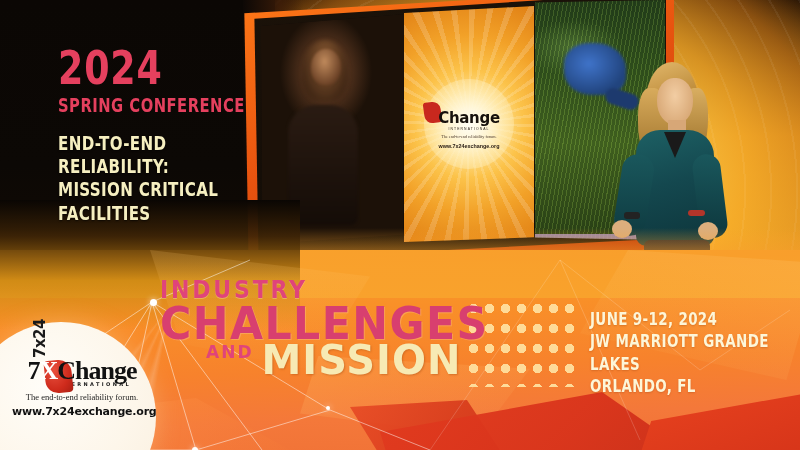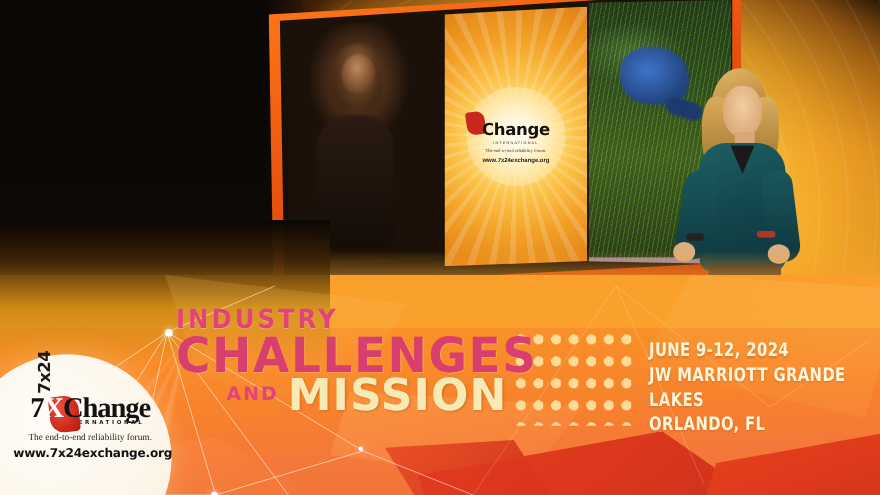--- a/index.html
+++ b/index.html
@@ -304,21 +304,21 @@
     font-size:24px;font-weight:700;color:#e0447a;letter-spacing:3px;line-height:1;
     transform:scaleX(.92);transform-origin:left center;
     text-shadow:0 1px 0 rgba(255,255,255,.25);
   }
   .hl-chal{
     font-family:"DejaVu Sans","Liberation Sans",sans-serif;
     font-size:44px;font-weight:700;color:#d83f6f;letter-spacing:1.5px;line-height:.92;
     margin-top:2px;transform:scaleX(.97);transform-origin:left center;
     text-shadow:1px 1px 0 rgba(255,255,255,.18);
   }
-  .hl-row{display:flex;align-items:center;margin-top:-2px;margin-left:46px;}
+  .hl-row{display:flex;align-items:flex-start;margin-top:-2px;margin-left:46px;}
   .hl-and{
     font-family:"DejaVu Sans","Liberation Sans",sans-serif;
     font-size:17px;font-weight:700;color:#e0447a;letter-spacing:2px;
     margin-right:8px;margin-bottom:4px;
   }
   .hl-trends{
     font-family:"DejaVu Sans","Liberation Sans",sans-serif;
     font-size:40px;font-weight:700;color:#f7eab4;letter-spacing:1px;line-height:.92;
     text-shadow:1px 1px 2px rgba(170,80,20,.45);
   }
@@ -466,20 +466,28 @@
   </svg>
   <div class="node" style="left:150px;top:299px;width:7px;height:7px;"></div>
   <div class="node" style="left:192px;top:447px;width:6px;height:6px;"></div>
   <div class="node" style="left:120px;top:447px;width:4px;height:4px;"></div>
   <div class="node" style="left:326px;top:406px;width:4px;height:4px;"></div>
 
   <div class="beam"></div>
 
   <div class="dotgrid"></div>
 
+  <div class="tl-block">
+    <div class="yr">2024</div>
+    <div class="spring">SPRING CONFERENCE</div>
+    <div class="e2e">
+      <div>END-TO-END RELIABILITY:</div>
+      <div>MISSION CRITICAL FACILITIES</div>
+    </div>
+  </div>
 
   <div class="hl">
     <div class="hl-industry">INDUSTRY</div>
     <div class="hl-chal">CHALLENGES</div>
     <div class="hl-row">
       <span class="hl-and">AND</span>
       <span class="hl-trends">MISSION</span>
     </div>
   </div>
 

